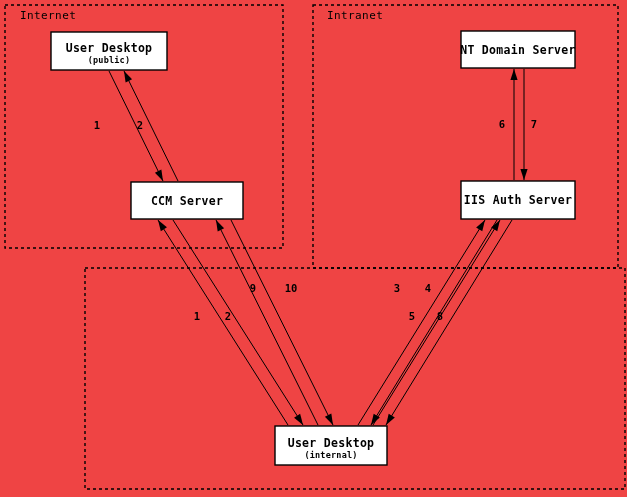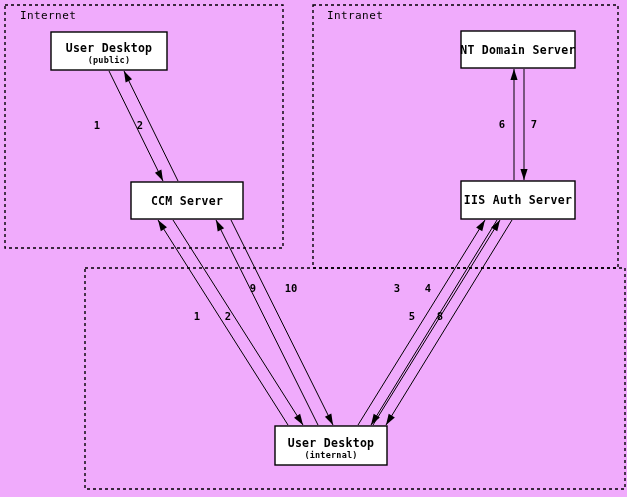--- a/index.html
+++ b/index.html
@@ -5,21 +5,21 @@
 <style>
   html, body {
     margin: 0;
     padding: 0;
     background: #ffffff;
   }
   #diagram-root {
     position: relative;
     width: 627px;
     height: 497px;
-    background: #f0abfc;
+    background: #ef4444;
     font-family: "DejaVu Sans Mono", "Liberation Mono", monospace;
     overflow: hidden;
     text-align: right;
   }
   svg#diagram-canvas {
     position: absolute;
     top: 0;
     left: 0;
     width: 627px;
     height: 497px;

